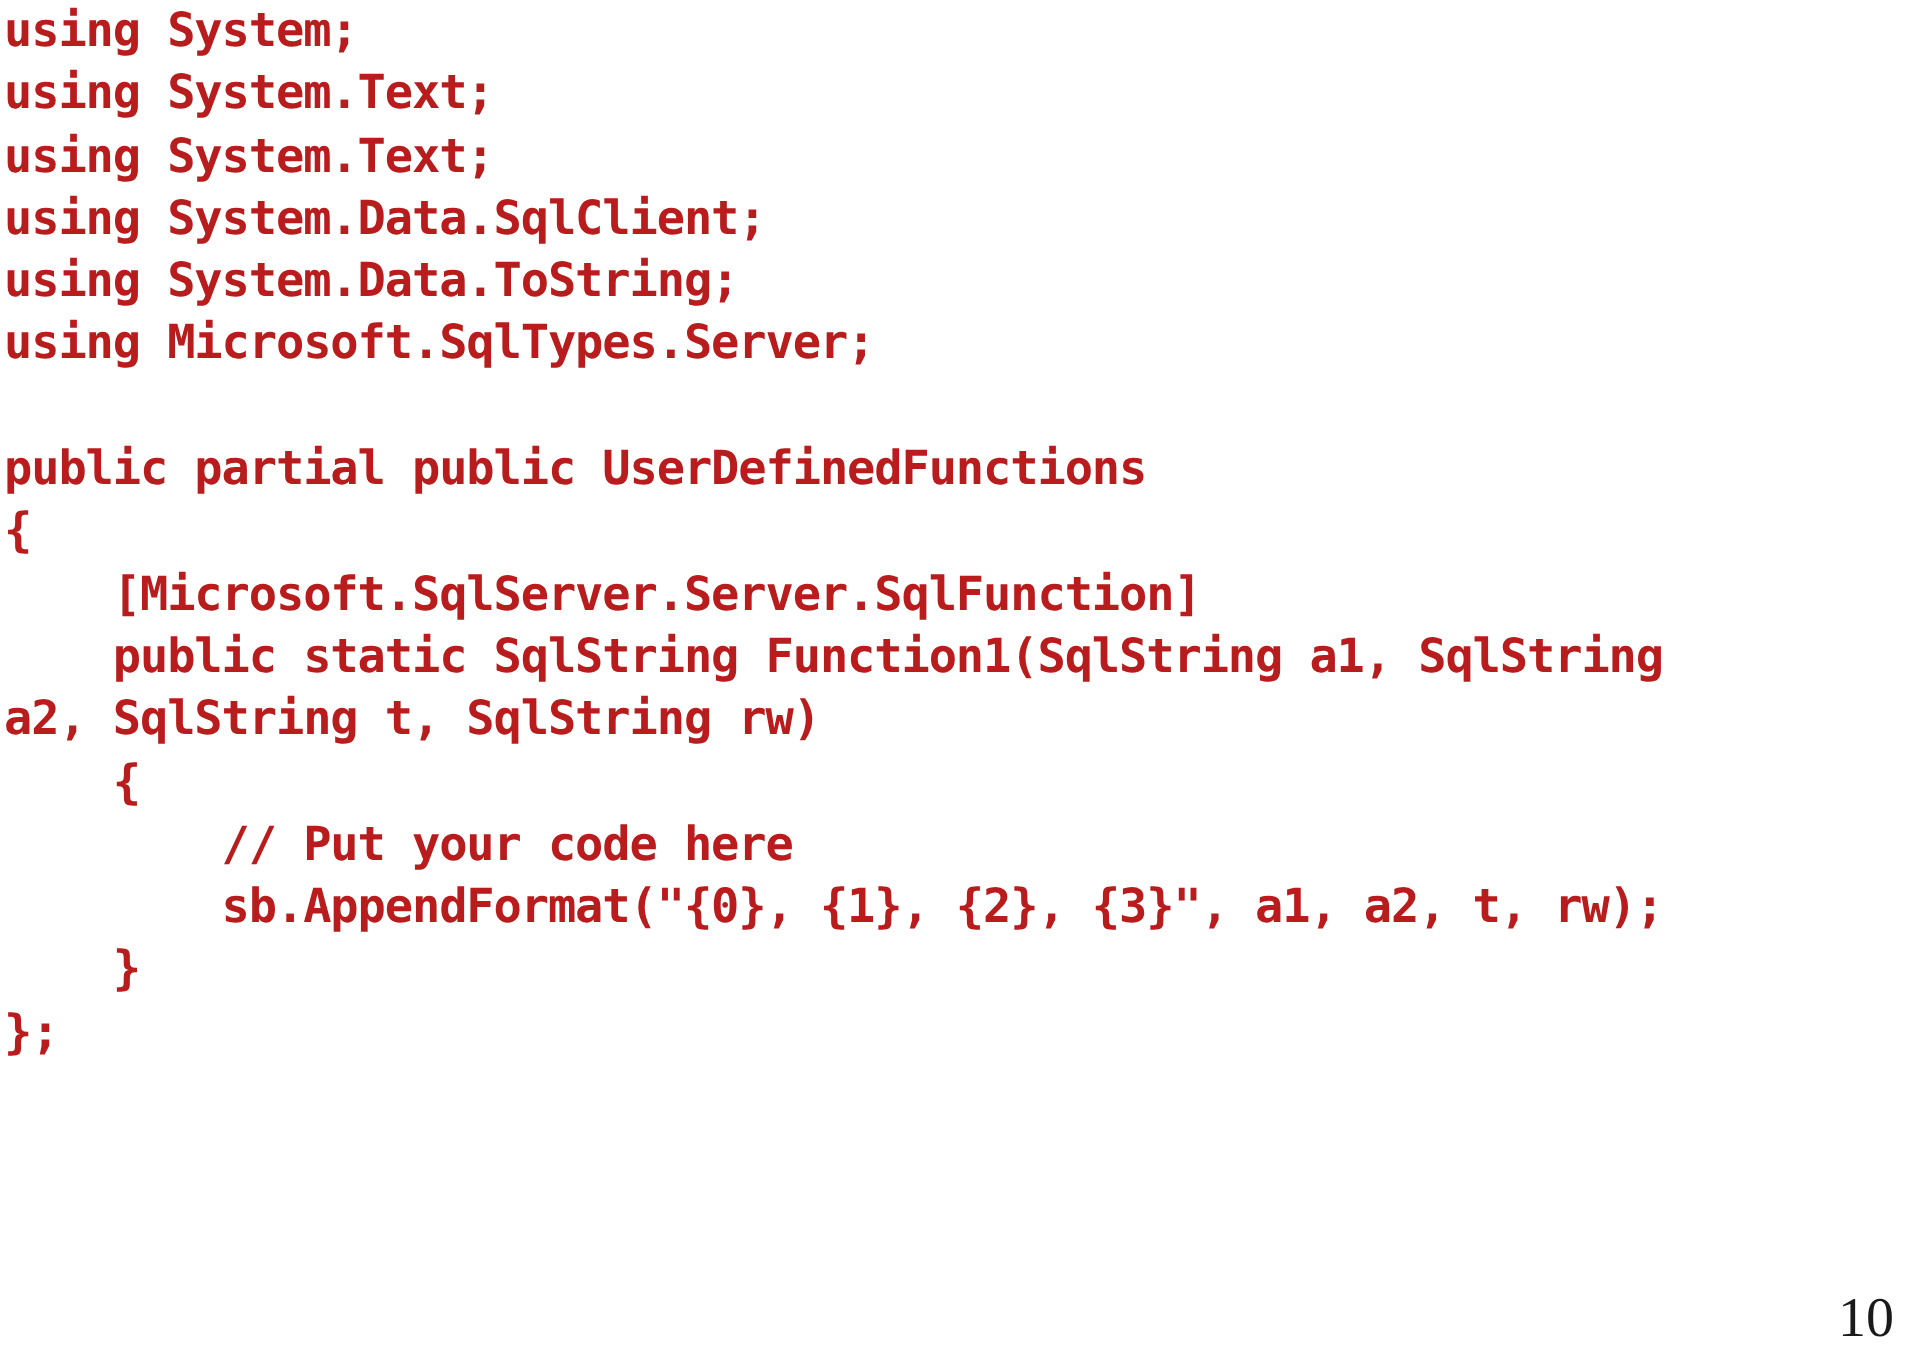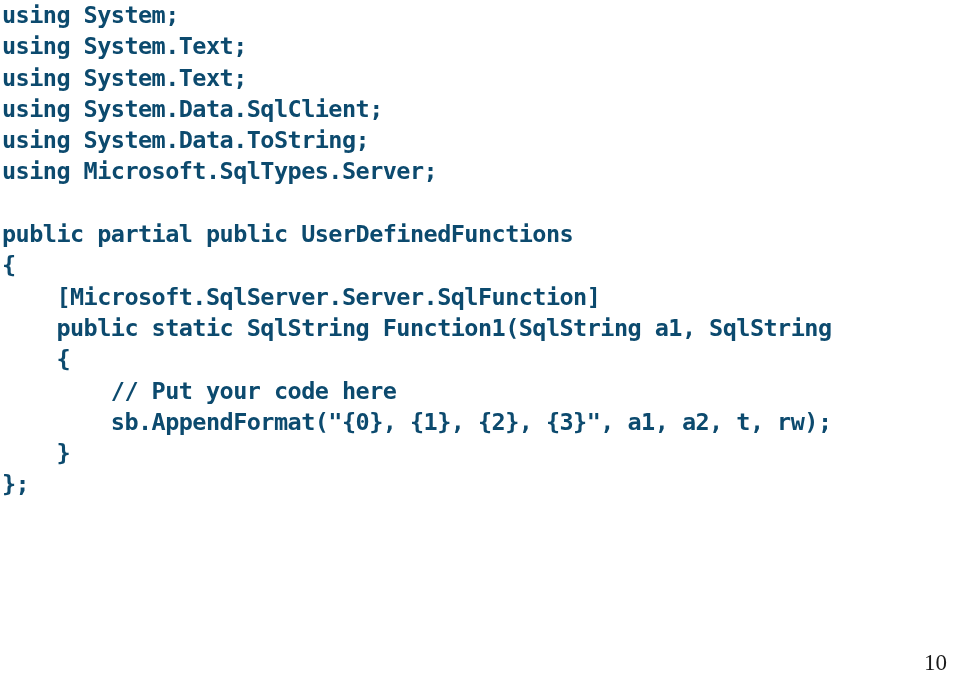--- a/index.html
+++ b/index.html
@@ -21,58 +21,59 @@
     left: 0;
     top: 0;
     width: 960px;
   }
 
   .code-line {
     font-family: "DejaVu Sans Mono", monospace;
     font-weight: bold;
     font-size: 23.5px;
     line-height: 31.3px;
-    color: #0c4a6e;
+    color: #b91c1c;
     white-space: pre;
     letter-spacing: -0.55px;
     padding-left: 2px;
     height: 31.3px;
   }
 
   .code-line.blank {
     height: 31.3px;
   }
 
   
   #page-number {
     position: absolute;
     right: 13px;
     bottom: 10px;
     font-family: "Liberation Serif", "DejaVu Serif", serif;
     font-weight: normal;
-    font-size: 23px;
+    font-size: 28px;
     color: #1a1a1a;
     line-height: 1;
   }
 </style>
 </head>
 <body style="background: rgb(255, 255, 255);">
 
 <div id="code-listing">
     <div class="code-line">using System;</div>
     <div class="code-line">using System.Text;</div>
     <div class="code-line">using System.Text;</div>
     <div class="code-line">using System.Data.SqlClient;</div>
     <div class="code-line">using System.Data.ToString;</div>
     <div class="code-line">using Microsoft.SqlTypes.Server;</div>
     <div class="code-line blank"></div>
     <div class="code-line">public partial public UserDefinedFunctions</div>
     <div class="code-line">{</div>
     <div class="code-line">    [Microsoft.SqlServer.Server.SqlFunction]</div>
     <div class="code-line">    public static SqlString Function1(SqlString a1, SqlString</div>
+    <div class="code-line">a2, SqlString t, SqlString rw)</div>
     <div class="code-line">    {</div>
     <div class="code-line">        // Put your code here</div>
     <div class="code-line">        sb.AppendFormat("{0}, {1}, {2}, {3}", a1, a2, t, rw);</div>
     <div class="code-line">    }</div>
     <div class="code-line">};</div>
   </div>
 
 <div id="page-number">10</div>
 
 </body></html>

